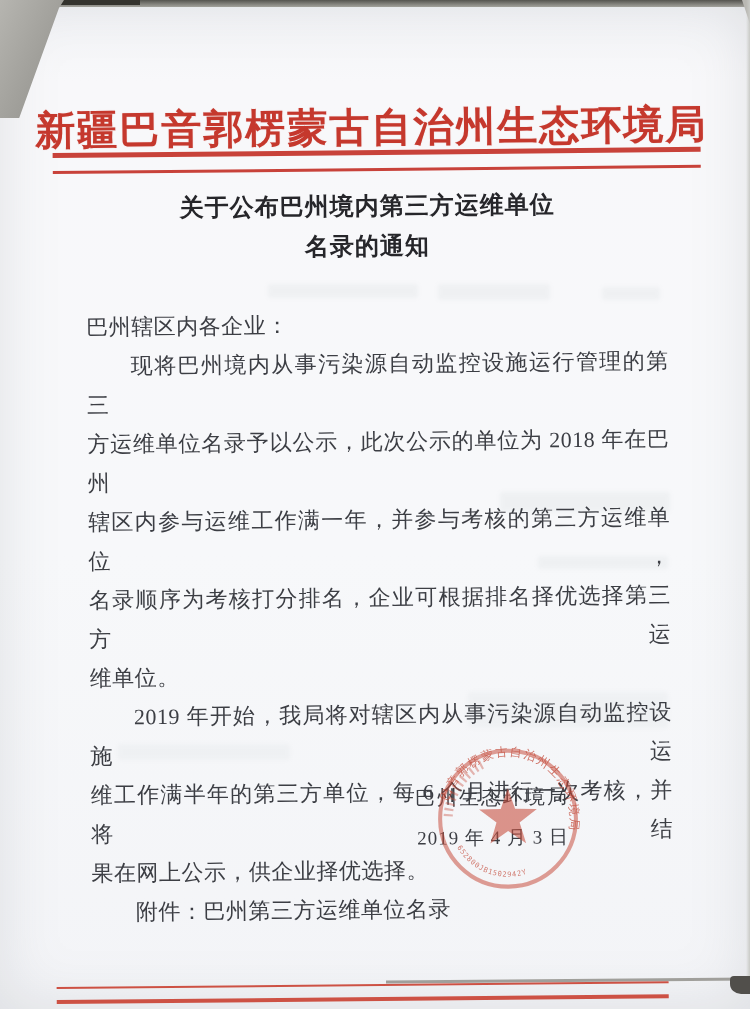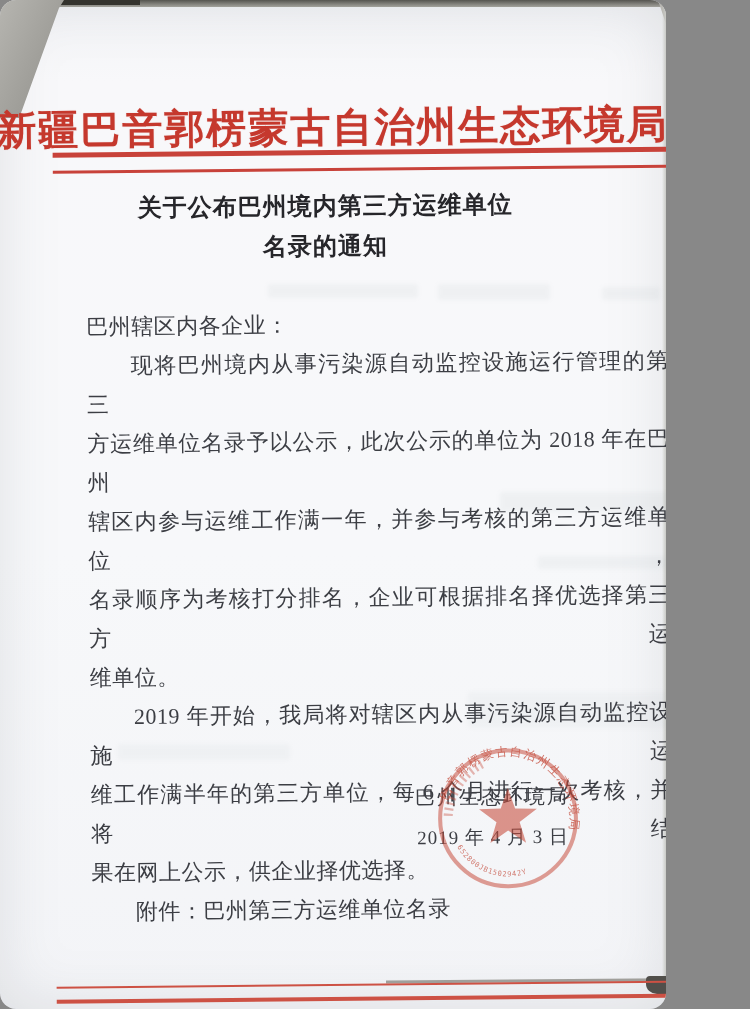--- a/index.html
+++ b/index.html
@@ -1,21 +1,20 @@
 <!DOCTYPE html>
 <html><head>
 <meta charset="utf-8">
 <style>
   html,body { margin:0; padding:0; background:#888; }
   .scan {
-    position:relative; width:666px; height:1009px; overflow:hidden;
+    position:relative; width:750px; height:1009px; overflow:hidden;
     background: linear-gradient(180deg,#f2f3f6 0%, #f8f8fa 8%, #f7f8fa 55%, #f3f4f7 100%);
     box-shadow: inset 0 0 60px rgba(120,125,135,.18);
     font-family:"Liberation Serif", serif;
-    border-radius:16px;
   }
   
   .edge-top   { position:absolute; top:0; left:28px; right:0; height:7px;
                 background:linear-gradient(180deg,#55544f,#a3a29c); }
   .edge-top-dark { position:absolute; top:0; left:38px; width:102px; height:5px; background:#34332e; }
   .corner-fold { position:absolute; top:0; left:0; width:64px; height:118px;
                 background:linear-gradient(115deg,#b6b5b0,#8f8e89);
                 clip-path:polygon(0 0, 100% 0, 92% 7%, 30% 100%, 0 100%); }
   .corner-tr  { position:absolute; top:0; right:0; width:10px; height:24px; background:#b9b8b3;
                 clip-path:polygon(20% 0, 100% 0, 100% 100%); }

